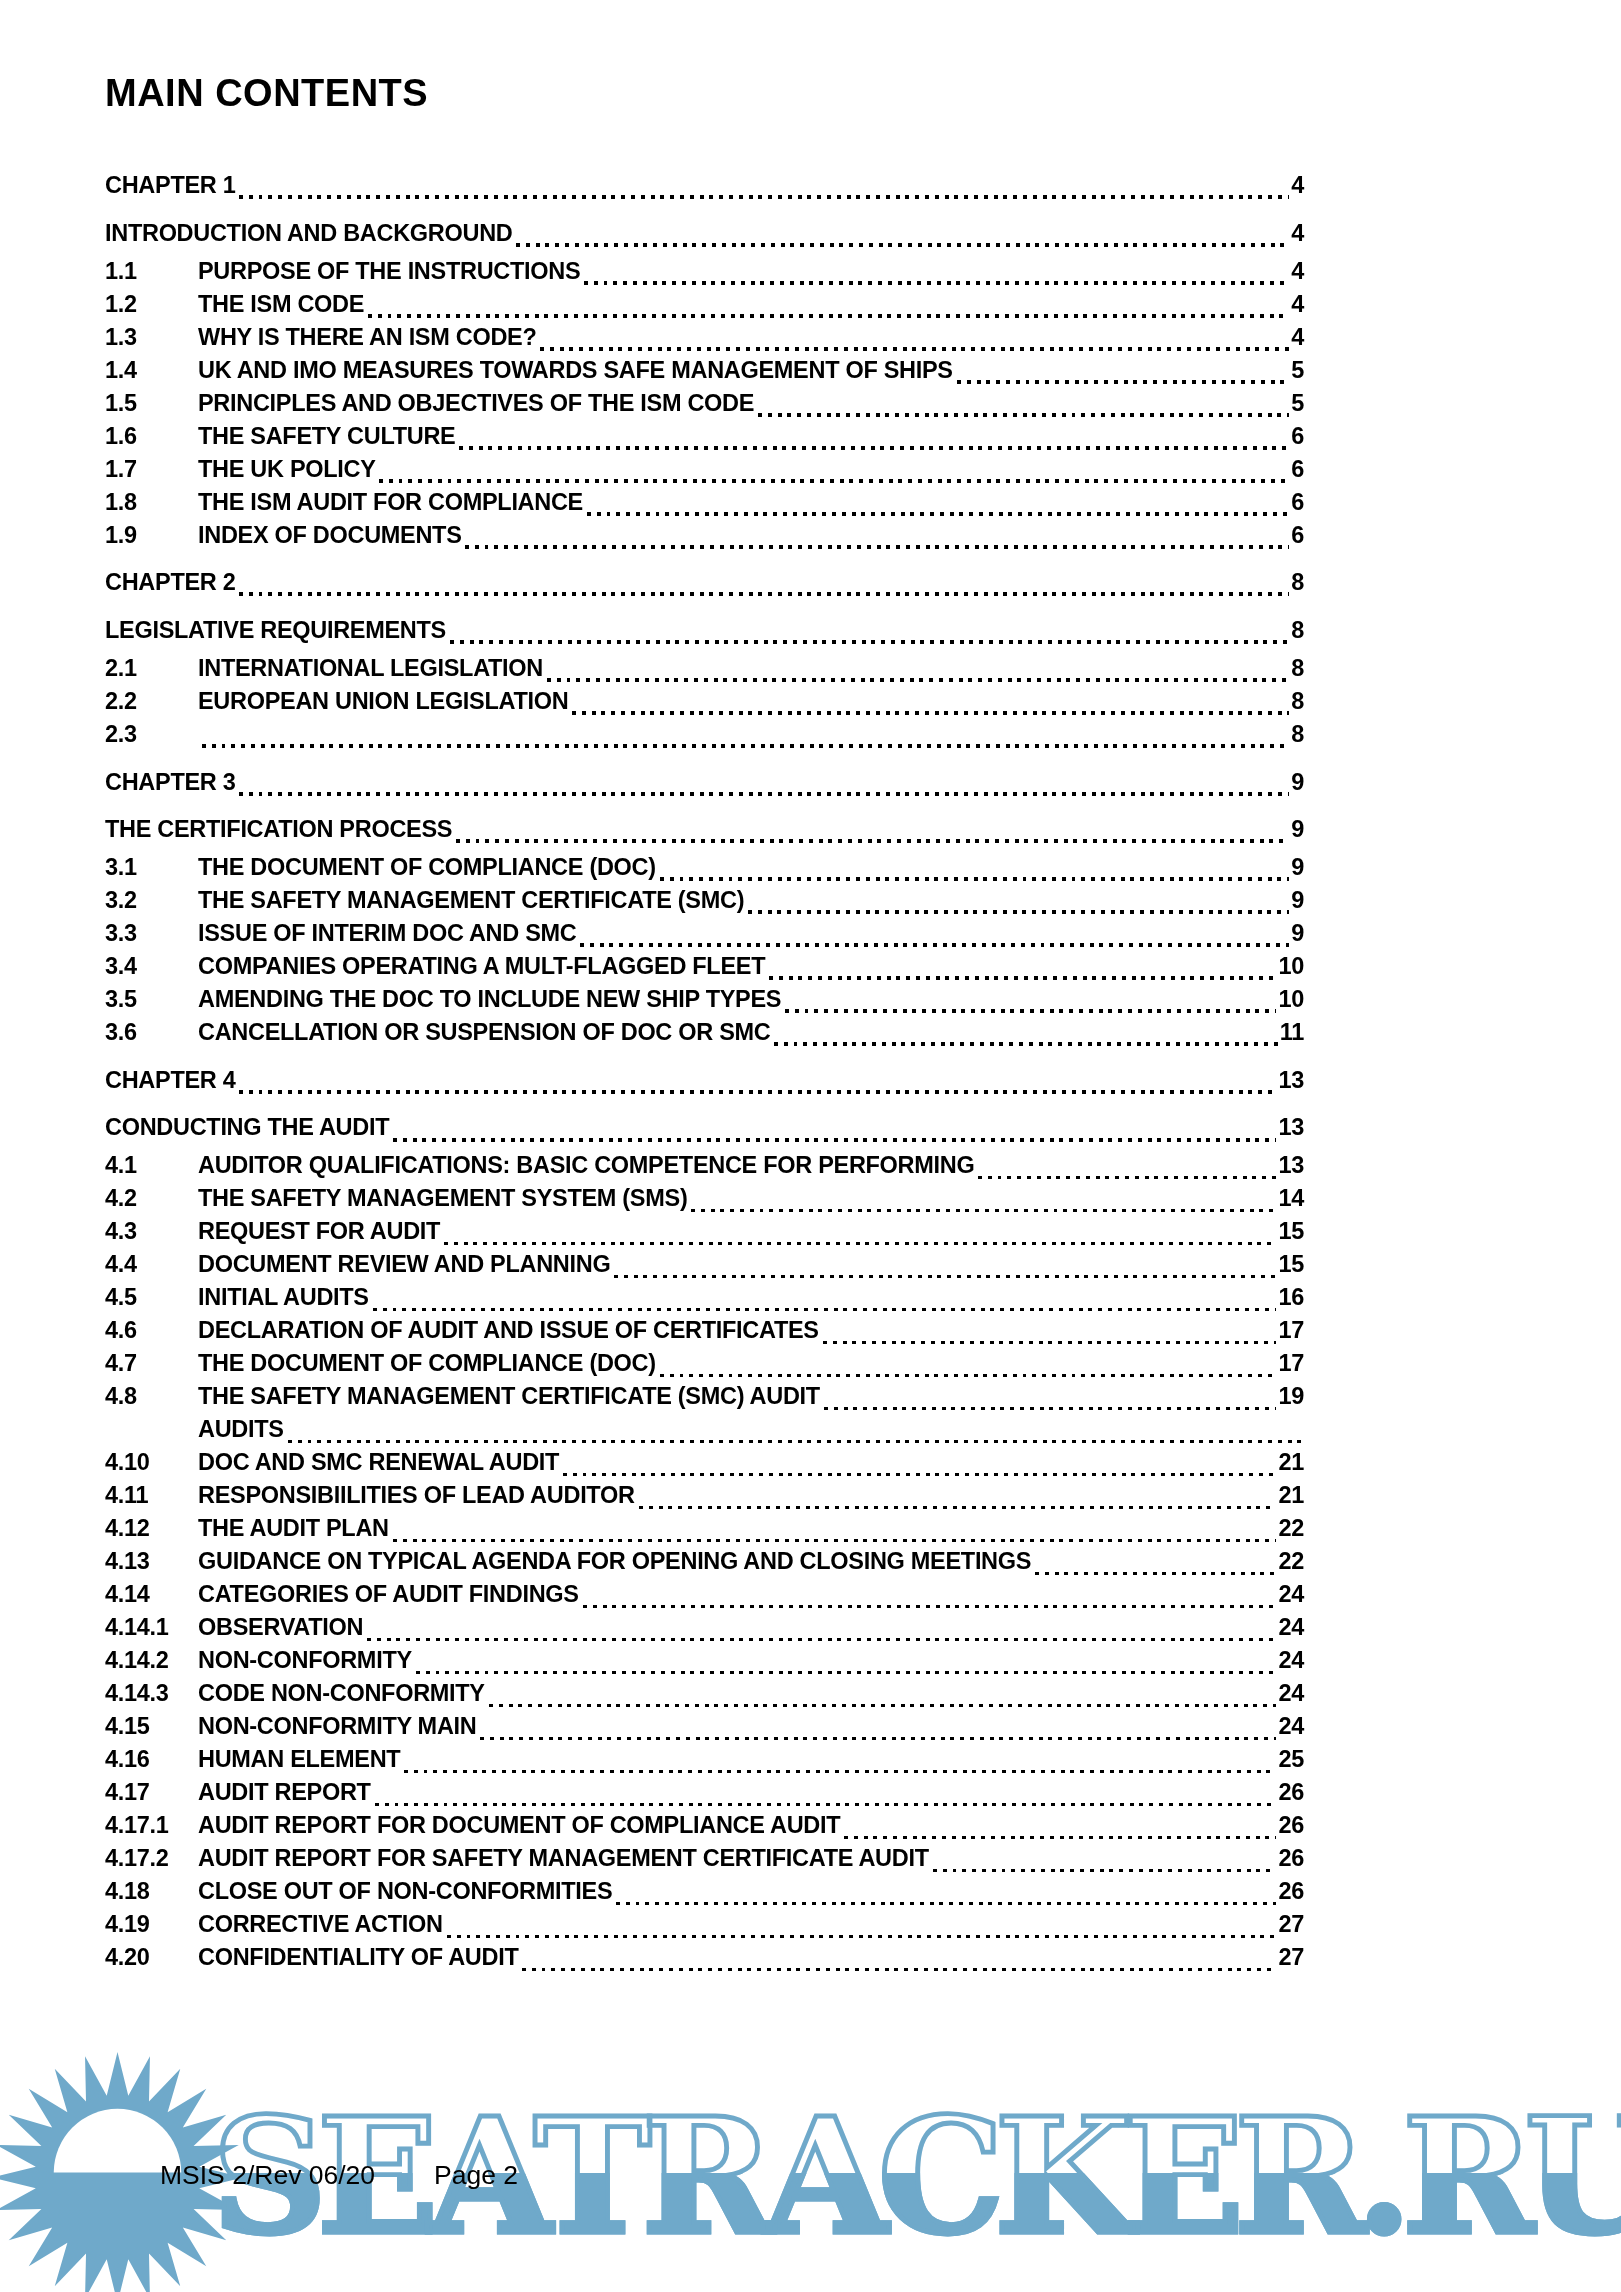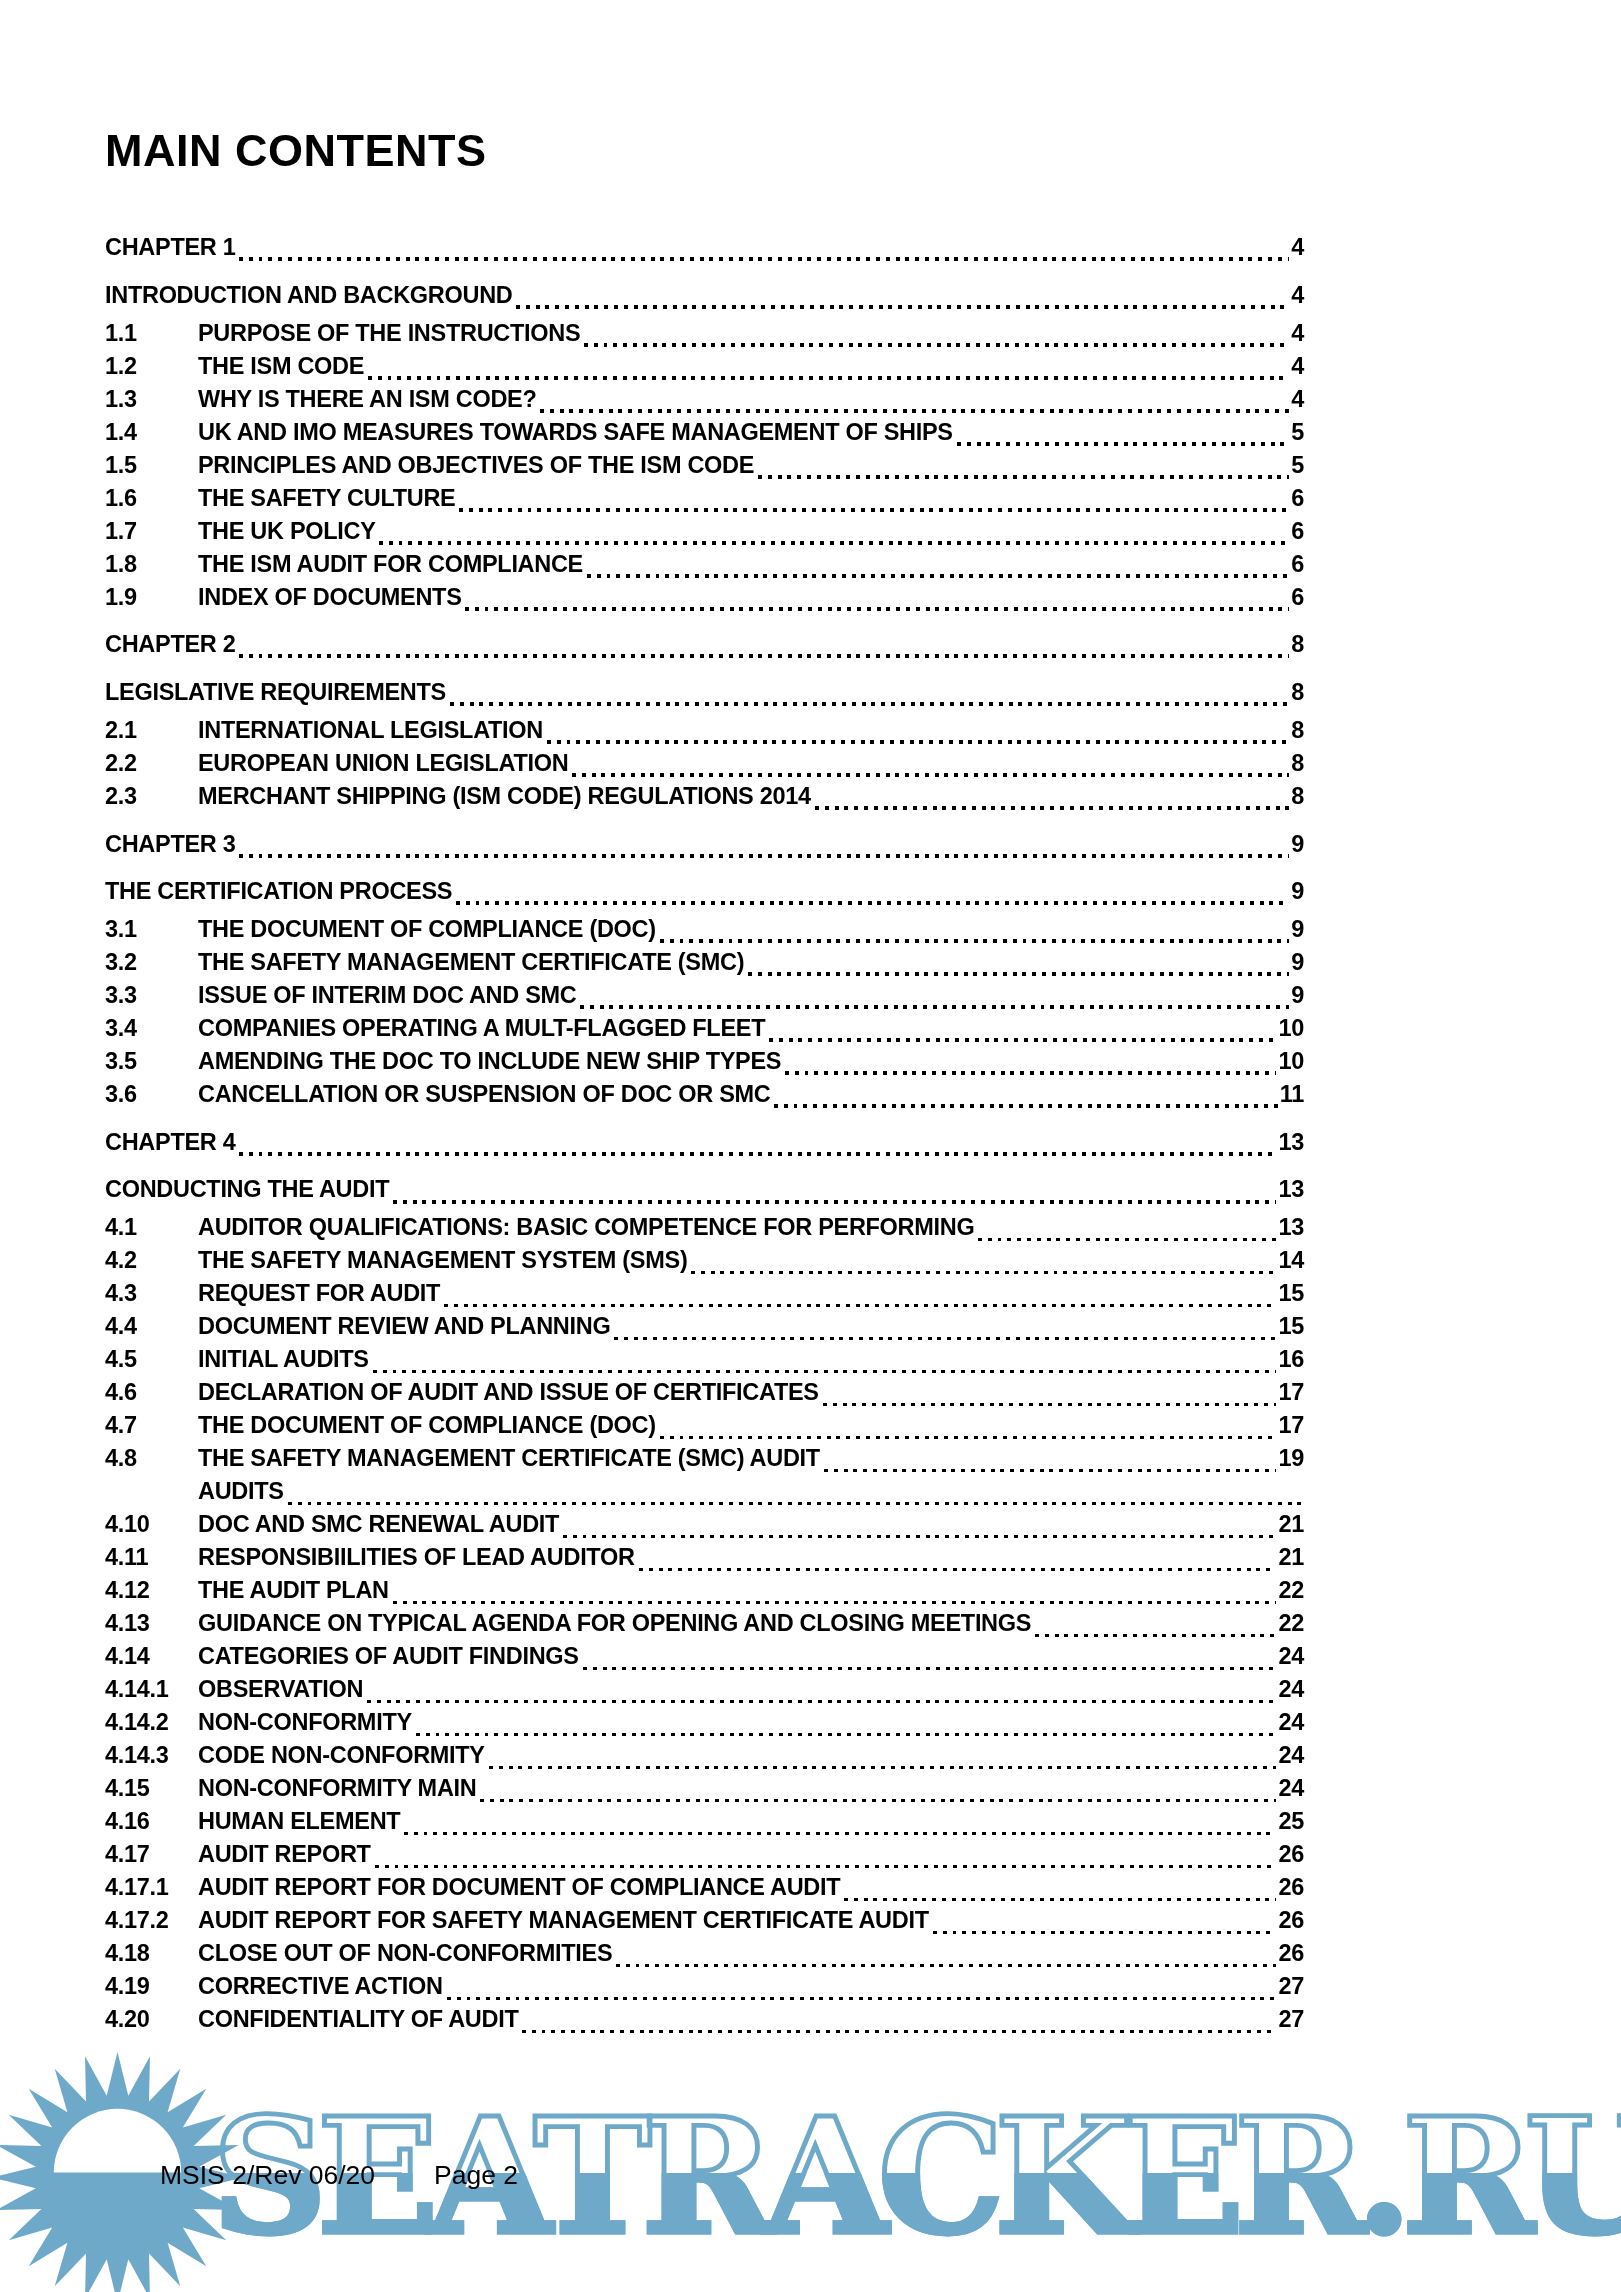--- a/index.html
+++ b/index.html
@@ -32,23 +32,23 @@
     white-space: nowrap;
     color: transparent;
     -webkit-background-clip: text;
     background-clip: text;
   }
 
   
   .content { position: relative; z-index: 1; }
 
   .page-title {
-    margin: 11px 0 57px 105px;
-    padding-top: 114px;
-    font-size: 45px;
+    margin: 0 0 57px 105px;
+    padding-top: 72px;
+    font-size: 38px;
     font-weight: bold;
     letter-spacing: 0.5px;
   }
 
   .toc {
     margin-left: 105px;
     width: 1199px;
   }
 
   .row {
@@ -180,21 +180,20 @@
       <span class="pg">8</span>
     </div>
         <div class="row">
       <span class="num">2.2</span>
       <span class="ttl">EUROPEAN UNION LEGISLATION</span>
       <span class="leader"></span>
       <span class="pg">8</span>
     </div>
         <div class="row">
       <span class="num">2.3</span>
-      <span class="ttl">MERCHANT SHIPPING (ISM CODE) REGULATIONS 2014</span>
       <span class="leader"></span>
       <span class="pg">8</span>
     </div>
         <div class="row chapter">
 
       <span class="ttl">CHAPTER 3</span>
       <span class="leader"></span>
       <span class="pg">9</span>
     </div>
         <div class="row chapter">

